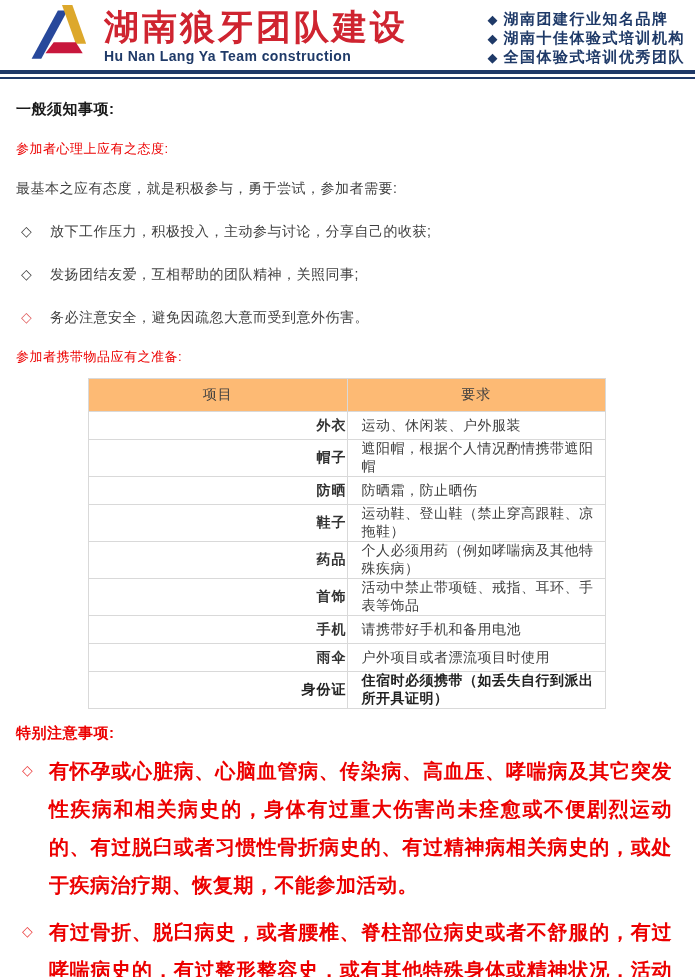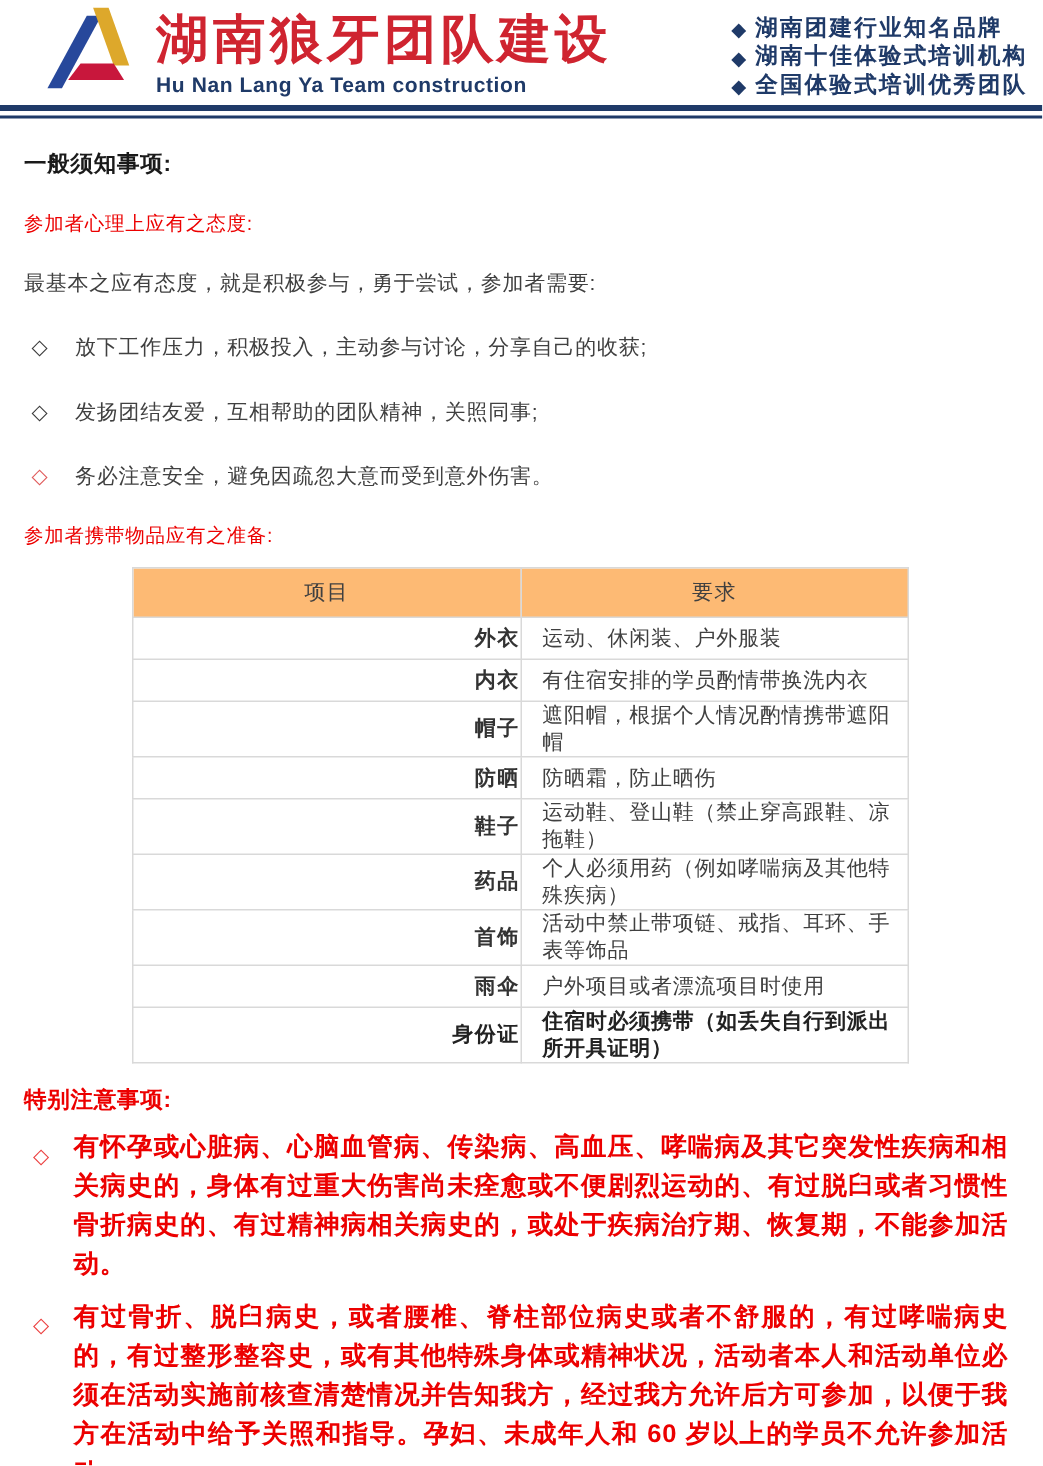--- a/index.html
+++ b/index.html
@@ -33,21 +33,21 @@
   table.kit th { height:33px; font-weight:normal; color:#404040; background:#fdba74; text-align:center; letter-spacing:1px; }
   table.kit td { height:28px; }
   table.kit td.item { width:97px; text-align:right; font-weight:bold; color:#333; letter-spacing:1px; }
   table.kit td.req { padding-left:14px; color:#404040; letter-spacing:0.5px; }
   table.kit tr.bold-row td { font-weight:bold; color:#222; }
 
   
   .special-heading { margin-top:15px; font-size:15px; font-weight:bold; color:#ec0000; letter-spacing:0.5px; }
   .sbullet { display:flex; margin-top:9px; }
   .sbullet .marker { flex:0 0 33px; padding-left:6px; padding-top:10px; color:#ec4040; font-size:14px; }
-  .sbullet .stext { flex:1; font-size:17px; font-weight:bold; color:#ec0000; line-height:26px; text-align:justify; letter-spacing:0.5px; }
+  .sbullet .stext { flex:1; font-size:20px; font-weight:bold; color:#ec0000; line-height:38px; text-align:justify; letter-spacing:0.5px; }
 </style>
 </head>
 <body>
 
 <div class="page">
 
   <div class="header">
     <div class="logo">
       <svg viewBox="0 0 100 84" width="72" height="58" xmlns="http://www.w3.org/2000/svg">
         <polygon points="44,8 58,8 20,78 6,78" fill="#27489b"></polygon>
@@ -105,42 +105,42 @@
           <th>项目</th>
           <th>要求</th>
         </tr>
       </thead>
       <tbody>
         <tr>
           <td class="item">外衣</td>
           <td class="req">运动、休闲装、户外服装</td>
         </tr>
         <tr>
-          <td class="item">内衣</td>
-          <td class="req">有住宿安排的学员酌情带换洗内衣</td>
-        </tr>
-        <tr>
           <td class="item">帽子</td>
           <td class="req">遮阳帽，根据个人情况酌情携带遮阳帽</td>
         </tr>
         <tr>
           <td class="item">防晒</td>
           <td class="req">防晒霜，防止晒伤</td>
         </tr>
         <tr>
           <td class="item">鞋子</td>
           <td class="req">运动鞋、登山鞋（禁止穿高跟鞋、凉拖鞋）</td>
         </tr>
         <tr>
           <td class="item">药品</td>
           <td class="req">个人必须用药（例如哮喘病及其他特殊疾病）</td>
         </tr>
         <tr>
           <td class="item">首饰</td>
           <td class="req">活动中禁止带项链、戒指、耳环、手表等饰品</td>
+        </tr>
+        <tr>
+          <td class="item">手机</td>
+          <td class="req">请携带好手机和备用电池</td>
         </tr>
         <tr>
           <td class="item">雨伞</td>
           <td class="req">户外项目或者漂流项目时使用</td>
         </tr>
         <tr class="bold-row">
           <td class="item">身份证</td>
           <td class="req">住宿时必须携带（如丢失自行到派出所开具证明）</td>
         </tr>
       </tbody>

